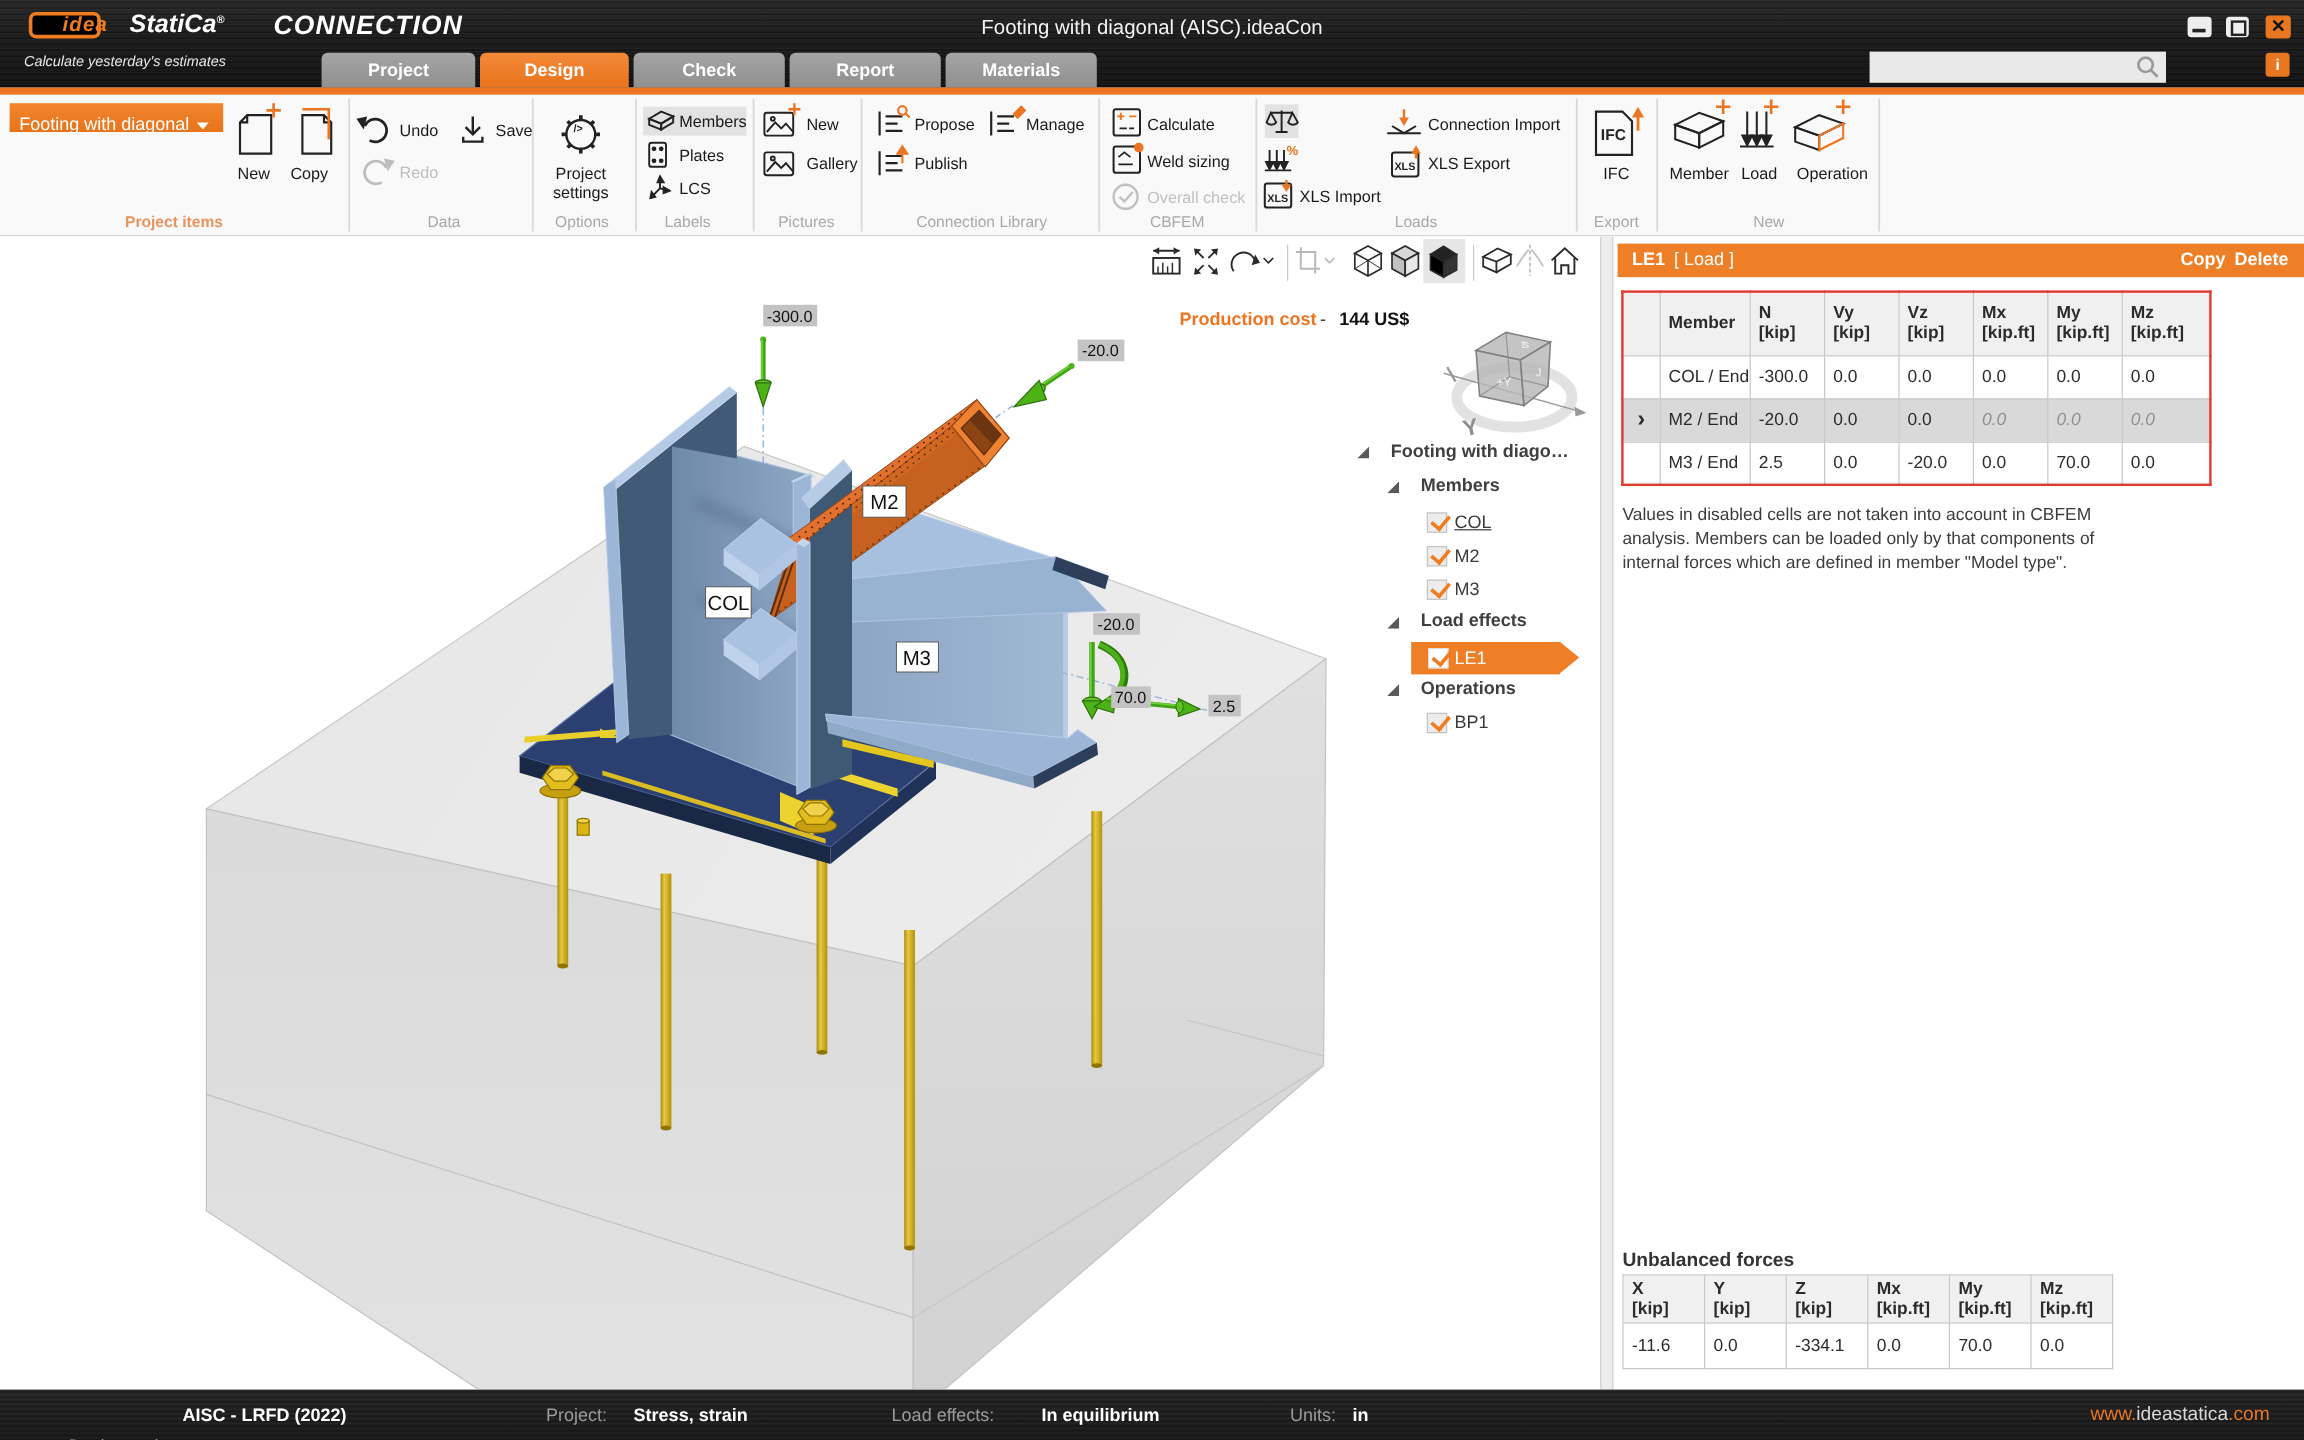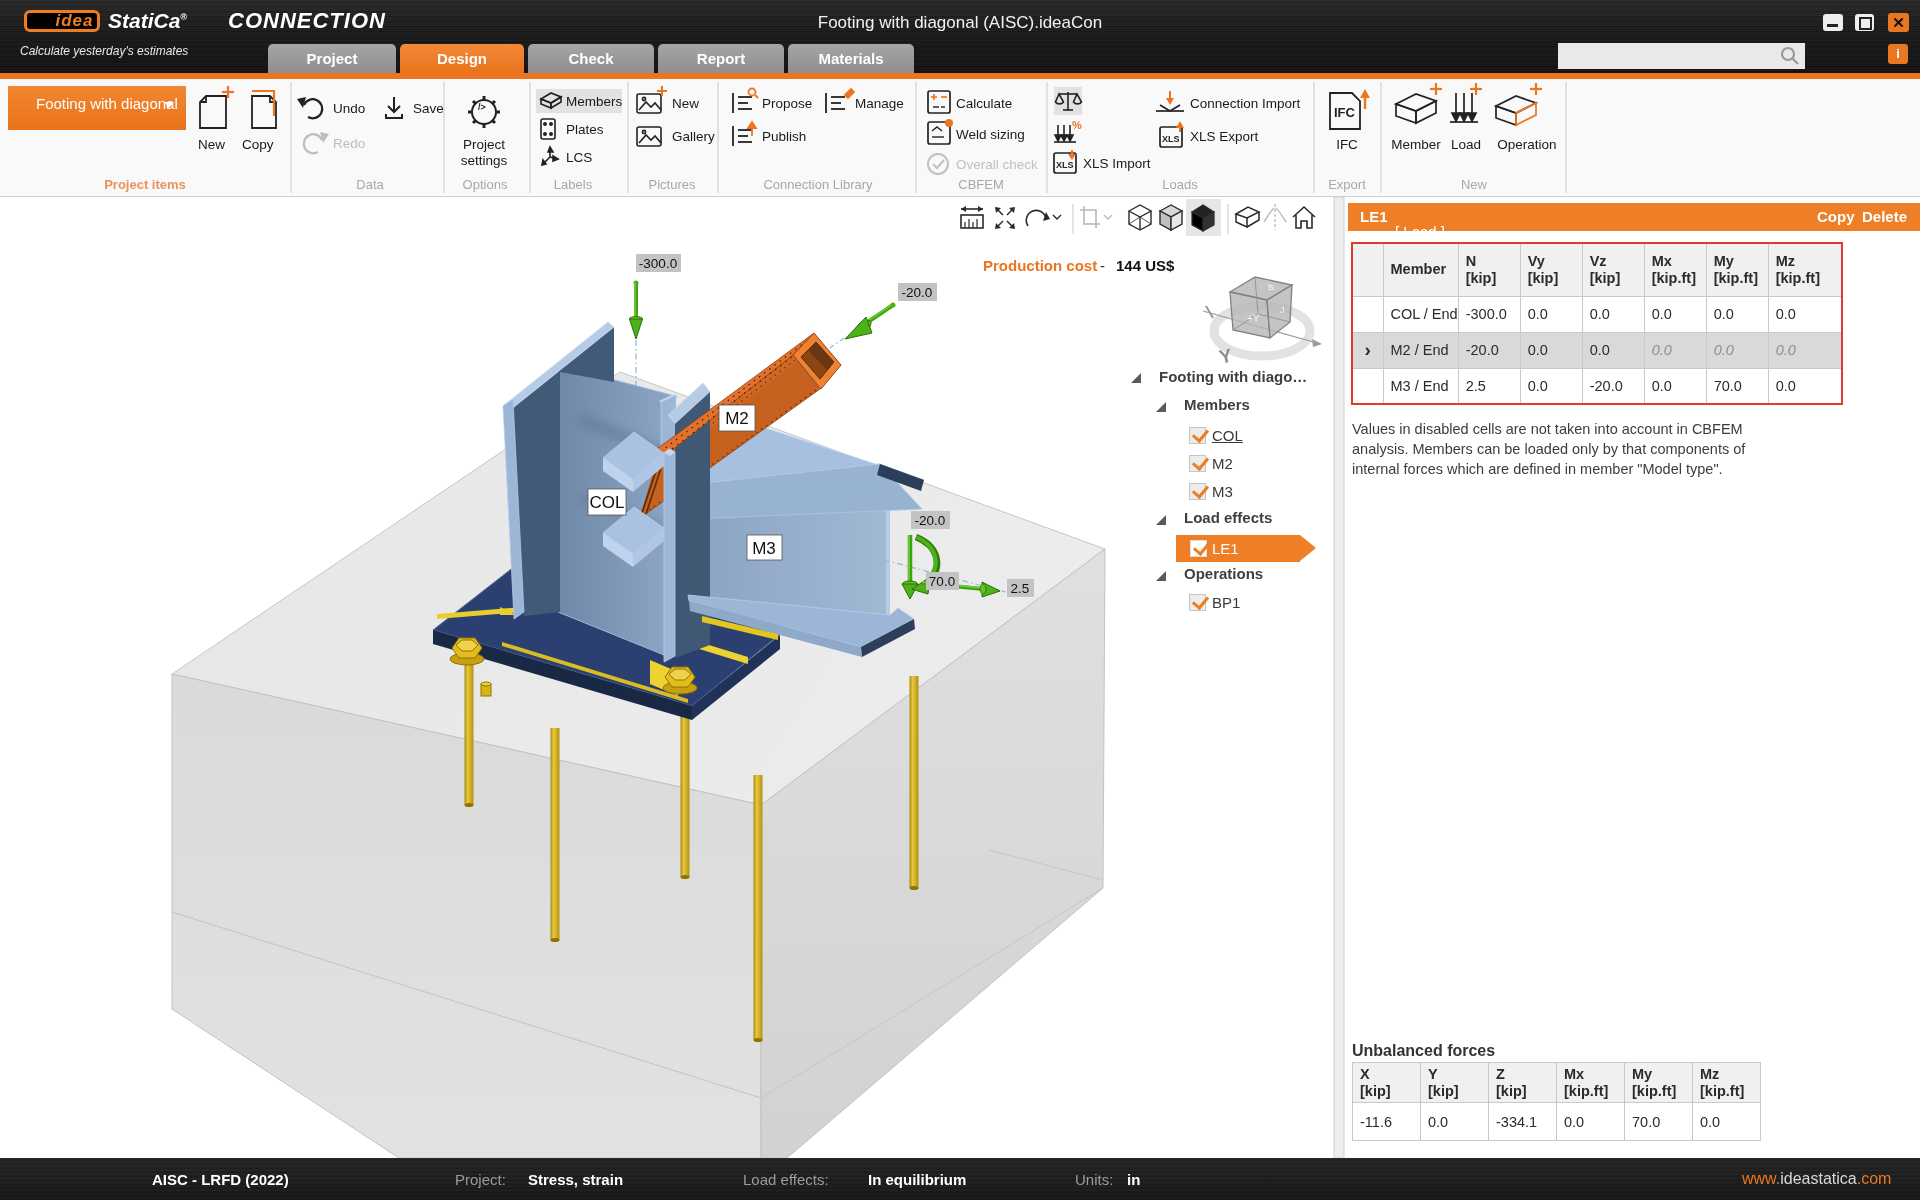--- a/index.html
+++ b/index.html
@@ -7,56 +7,56 @@
 body { font-family:"Liberation Sans", sans-serif; position:relative; background:#fff; }
 #app { position:absolute; left:0; top:0; width:1920px; height:1200px; }
 .abs { position:absolute; }
 
 
 #titlebar { position:absolute; left:0; top:0; width:1920px; height:73px;
   background:
     repeating-linear-gradient(180deg, rgba(255,255,255,0.07) 0px, rgba(255,255,255,0.0) 1px, rgba(0,0,0,0.12) 2px, rgba(255,255,255,0.04) 3px, rgba(0,0,0,0) 5px),
     linear-gradient(180deg,#262626 0%,#1a1a1a 40%,#111 100%);
 }
-#logo-box { position:absolute; left:24px; top:10px; width:76px; height:22px; border:3px solid #f07c20; border-radius:6px; background:#000; color:#f07c20; font-weight:bold; font-style:italic; font-size:17px; text-align:center; line-height:15px; letter-spacing:1px;padding-left:25px;}
+#logo-box { position:absolute; left:24px; top:10px; width:60px; height:22px; border:3px solid #f07c20; border-radius:6px; background:#000; color:#f07c20; font-weight:bold; font-style:italic; font-size:17px; text-align:center; line-height:15px; letter-spacing:1px;padding-left:25px;}
 #logo-statica { position:absolute; left:108px; top:9px; color:#fff; font-style:italic; font-weight:bold; font-size:21px; }
 #logo-statica sup { font-size:9px; }
 #logo-connection { position:absolute; left:228px; top:8px; color:#fff; font-style:italic; font-weight:bold; font-size:22px; letter-spacing:1px;}
 #slogan { position:absolute; left:20px; top:44px; color:#e8e8e8; font-style:italic; font-size:12px; }
 #wintitle { position:absolute; left:660px; top:13px; width:600px; text-align:center; color:#f2f2f2; font-size:17px; }
 #searchbox { position:absolute; left:1558px; top:43px; width:247px; height:26px; background:#e9e9e9; }
 #minbtn { position:absolute; left:1823px; top:14px; width:20px; height:17px; background:#eee; border-radius:3px; }
 #minbtn::after { content:""; position:absolute; left:4px; top:10px; width:11px; height:3px; background:#222; }
 #maxbtn { position:absolute; left:1855px; top:14px; width:19px; height:17px; background:#eee; border-radius:3px; }
 #maxbtn::after { content:""; position:absolute; left:4px; top:3px; width:9px; height:9px; border:2.5px solid #222; }
 #closebtn { position:absolute; left:1888px; top:13px; width:21px; height:19px; background:#e87722; border-radius:3px; color:#111; font-weight:bold; font-size:15px; text-align:center; line-height:19px;}
 #infobtn { position:absolute; left:1888px; top:44px; width:20px; height:20px; background:#e87722; border-radius:3px; color:#fff; font-weight:bold; font-size:13px; text-align:center; line-height:20px; }
 
 
 .tab { position:absolute; top:44px; height:29px; background:linear-gradient(180deg,#a5a5a5,#8f8f8f); border-radius:5px 5px 0 0; color:#fff; font-weight:bold; font-size:15px; text-align:center; line-height:29px; }
 .tab.active { background:linear-gradient(180deg,#f28a39,#e9731b); }
 #orange-strip { position:absolute; left:0; top:73px; width:1920px; height:6px; background:#ed7420; }
 
 
 #ribbon { position:absolute; left:0; top:79px; width:1920px; height:118px; background:#f9f9f9; border-bottom:1px solid #cfcfcf; }
-#projbtn { position:absolute; left:8px; top:7px; width:178px; height:44px; background:linear-gradient(180deg,#f0862f,#e9731b); color:#fff; font-size:15px; line-height:36px; padding-left:28px; }
+#projbtn { position:absolute; left:8px; top:7px; width:178px; height:24px; background:linear-gradient(180deg,#f0862f,#e9731b); color:#fff; font-size:15px; line-height:36px; padding-left:8px; }
 #projbtn::after { content:""; position:absolute; right:12px; top:16px; border-left:5px solid transparent; border-right:5px solid transparent; border-top:6px solid #fff; }
 
 
 #viewport { position:absolute; left:0; top:197px; width:1348px; height:961px; background:#fff; overflow:hidden; }
 
 .cb { position:absolute; width:17px; height:17px; background:#ececec; border:1px solid #c4c4c4; }
 .cb::after { content:""; position:absolute; left:3px; top:1px; width:12px; height:7px; border-left:3.5px solid #ef7d1f; border-bottom:3.5px solid #ef7d1f; transform:rotate(-50deg) scaleX(1); transform-origin:center; }
 .cb.sel { background:#fff; border-color:#e0e0e0; }
 
 
 #rightpanel { position:absolute; left:1348px; top:197px; width:572px; height:961px; background:#fff; }
 #le1header { position:absolute; left:0; top:6px; width:572px; height:28px; background:#ee7f26; color:#fff; }
 #le1header .t1 { position:absolute; left:12px; top:5px; font-weight:bold; font-size:15px; }
-#le1header .t2 { position:absolute; left:47px; top:5px; font-size:15px;margin-top:15px; }
+#le1header .t2 { position:absolute; left:47px; top:5px; font-size:15px; }
 #le1header .t3 { position:absolute; left:469px; top:5px; font-weight:bold; font-size:15px; }
 #le1header .t4 { position:absolute; left:514px; top:5px; font-weight:bold; font-size:15px; }
 table.grid { border-collapse:collapse; font-size:14.5px; color:#2b2b2b; }
 table.grid td { border:1px solid #c9c9c9; padding:0 0 0 7px; vertical-align:middle; white-space:nowrap; }
 #loadtable { position:absolute; left:3px; top:45px; border:2px solid #e03a2f; }
 #loadtable td { height:36px; }
 #loadtable tr.hdr td { background:#f0f0f0; font-weight:bold; height:53px; line-height:17px; }
 #loadtable tr.sel td { background:#d9d9d9; }
 #loadtable td.dis { color:#909090; font-style:italic; }
 #note { position:absolute; left:4px; top:222px; width:420px; font-size:14.5px; color:#3c3c3c; line-height:20px; }

